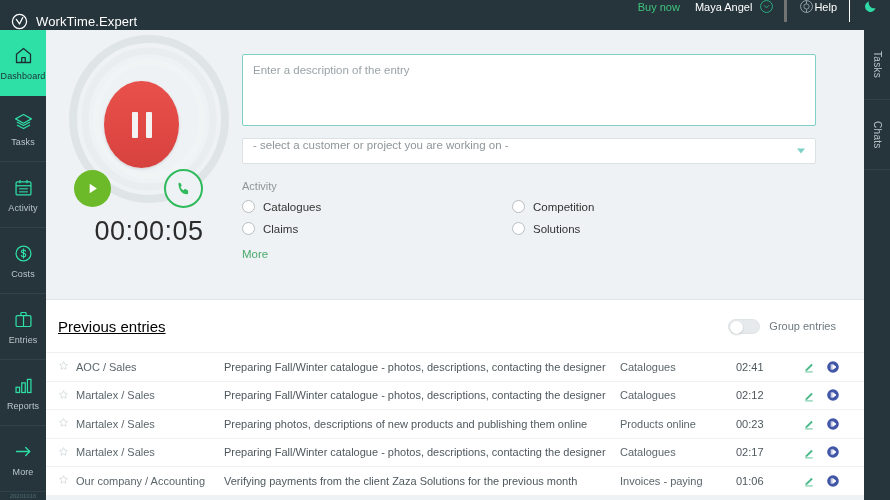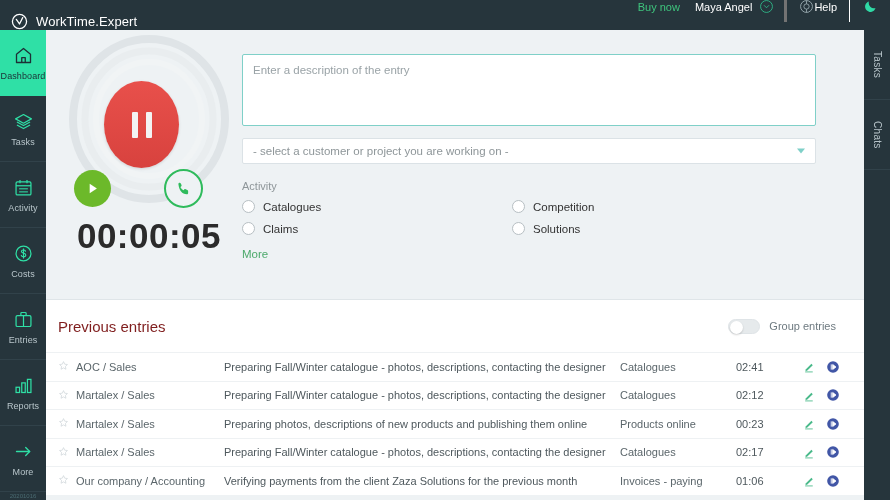--- a/index.html
+++ b/index.html
@@ -139,38 +139,38 @@
   }
   .phone-btn {
     position: absolute; top: 139px; left: 108px;
     width: 39px; height: 39px; border-radius: 50%;
     background: #eef2f4; border: 2px solid #2fbb5c;
     display: flex; align-items: center; justify-content: center;
     cursor: pointer;
   }
   .timer-readout {
     position: absolute; top: 186px; left: 0; width: 186px;
-    text-align: center; font-size: 35px; font-weight: bold;
+    text-align: center; font-size: 27px; font-weight: normal;
     color: #2b2b2b; letter-spacing: .5px;
     font-family: "Liberation Sans", sans-serif;
   }
 
   .form-col { flex: 1 1 auto; padding: 24px 48px 0 0; min-width: 0; }
   .desc-area {
     width: 100%; height: 72px; resize: none;
     border: 1px solid #7fd0c8; border-radius: 2px;
     background: #ffffff; padding: 9px 10px;
     font-size: 11.5px; color: #333; outline: none;
     font-family: "Liberation Sans", sans-serif;
   }
   .desc-area::placeholder { color: #9aa3a7; }
   .select-row {
     position: relative; width: 100%; height: 26px; margin-top: 8px;
     background: #ffffff; border: 1px solid #dbe2e6; border-radius: 2px;
-    display: flex; align-items: center; padding: 0 10px; cursor: pointer;
+    display: flex; align-items: flex-start; padding: 0 10px; cursor: pointer;
   }
   .select-row .sel-text { font-size: 11.5px; color: #8e9699; }
   .caret {
     position: absolute; right: 10px; top: 50%; transform: translateY(-50%);
     width: 0; height: 0; border-left: 4px solid transparent;
     border-right: 4px solid transparent; border-top: 5px solid #7fd0c8;
   }
   .activity-label {
     font-size: 11px; color: #8e9699; margin-top: 16px; margin-bottom: 8px;
   }
@@ -192,21 +192,21 @@
   
   .entries-panel {
     position: relative; width: 818px; background: #ffffff;
     padding: 0 0 0 0;
   }
   .entries-head {
     height: 52px; display: flex; align-items: center;
     padding: 0 28px 0 12px;
   }
   .entries-title {
-    font-size: 15px; color: #7f1d1d; font-weight: normal;
+    font-size: 15px; color: #000000; font-weight: normal; text-decoration: underline;
   }
   .group-toggle-wrap {
     margin-left: auto; display: flex; align-items: center; gap: 9px;
   }
   .toggle {
     width: 32px; height: 15px; border-radius: 9px;
     background: #e6eaec; border: 1px solid #dfe4e7;
     position: relative; cursor: pointer; flex: 0 0 auto;
   }
   .toggle-knob {

